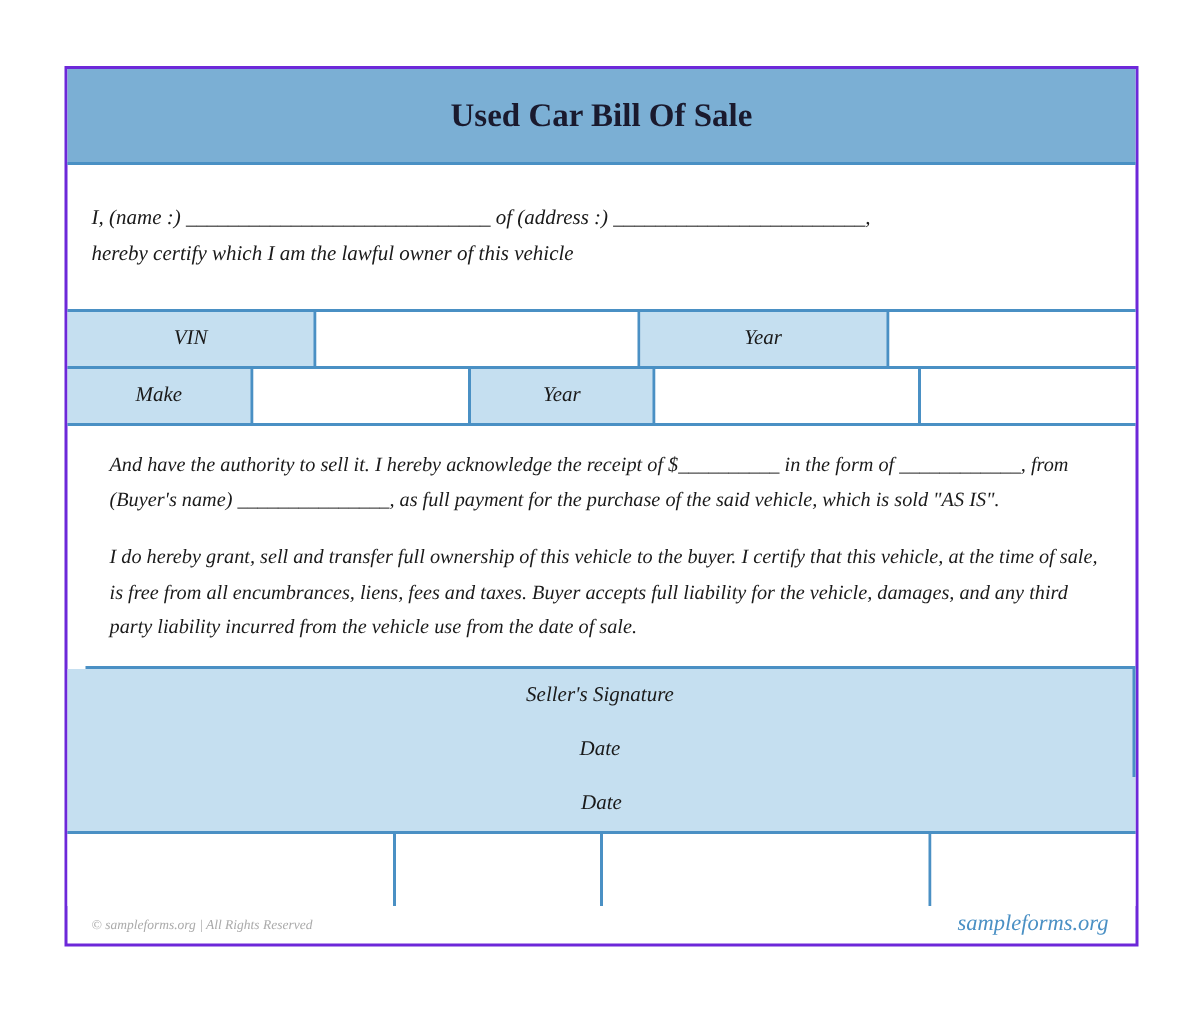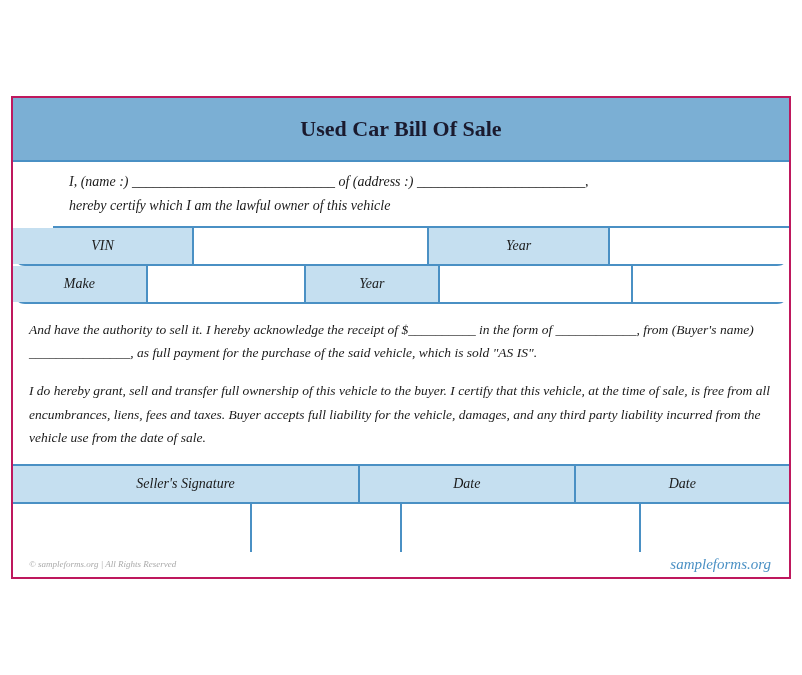--- a/index.html
+++ b/index.html
@@ -6,48 +6,46 @@
     body {
       background: #fff;
       font-family: Georgia, 'Times New Roman', serif;
       display: flex;
       justify-content: center;
       align-items: center;
       min-height: 100vh;
       padding: 10px;
     }
     .form-container {
-      width: 780px;
-      border: 2px solid #be185d;
+      width: 716px;
+      border: 2px solid #6d28d9;
       background: #fff;
     }
     .form-header {
       background: #7bafd4;
       text-align: center;
       padding: 18px 10px;
       font-size: 22px;
       font-weight: bold;
       color: #1a1a2e;
       border-bottom: 2px solid #4a90c4;
     }
     .section {
       border-bottom: 2px solid #4a90c4;
-      padding: 8px 16px;
-      margin-left: 40px;
+      padding: 24px 16px;
     }
     .section-text {
       font-style: italic;
       font-size: 14px;
       color: #1a1a1a;
       line-height: 1.7;
     }
     .grid-row {
       display: flex;
       border-bottom: 2px solid #4a90c4;
-      border-radius: 12px;
     }
     .grid-cell {
       border-right: 2px solid #4a90c4;
       padding: 10px 8px;
       text-align: center;
       font-style: italic;
       font-size: 14px;
       color: #1a1a1a;
     }
     .grid-cell:last-child {
@@ -72,24 +70,26 @@
     .row-make .cell-model-val     { flex: 1.5; }
     .row-make .cell-mileage-label { flex: 1; }
     .row-make .cell-mileage-val   { flex: 1.2; }
     .body-text {
       font-style: italic;
       font-size: 13.5px;
       line-height: 1.75;
       color: #1a1a1a;
       padding: 14px 16px;
       border-bottom: 2px solid #4a90c4;
+      margin-left: 12px;
     }
     .signature-row {
       display: flex;
       border-bottom: 2px solid #4a90c4;
+      flex-direction: column;
     }
     .sig-cell {
       flex: 1;
       border-right: 2px solid #4a90c4;
       padding: 10px 8px;
       text-align: center;
       font-style: italic;
       font-size: 14px;
       color: #1a1a1a;
       background: #c5dff0;

